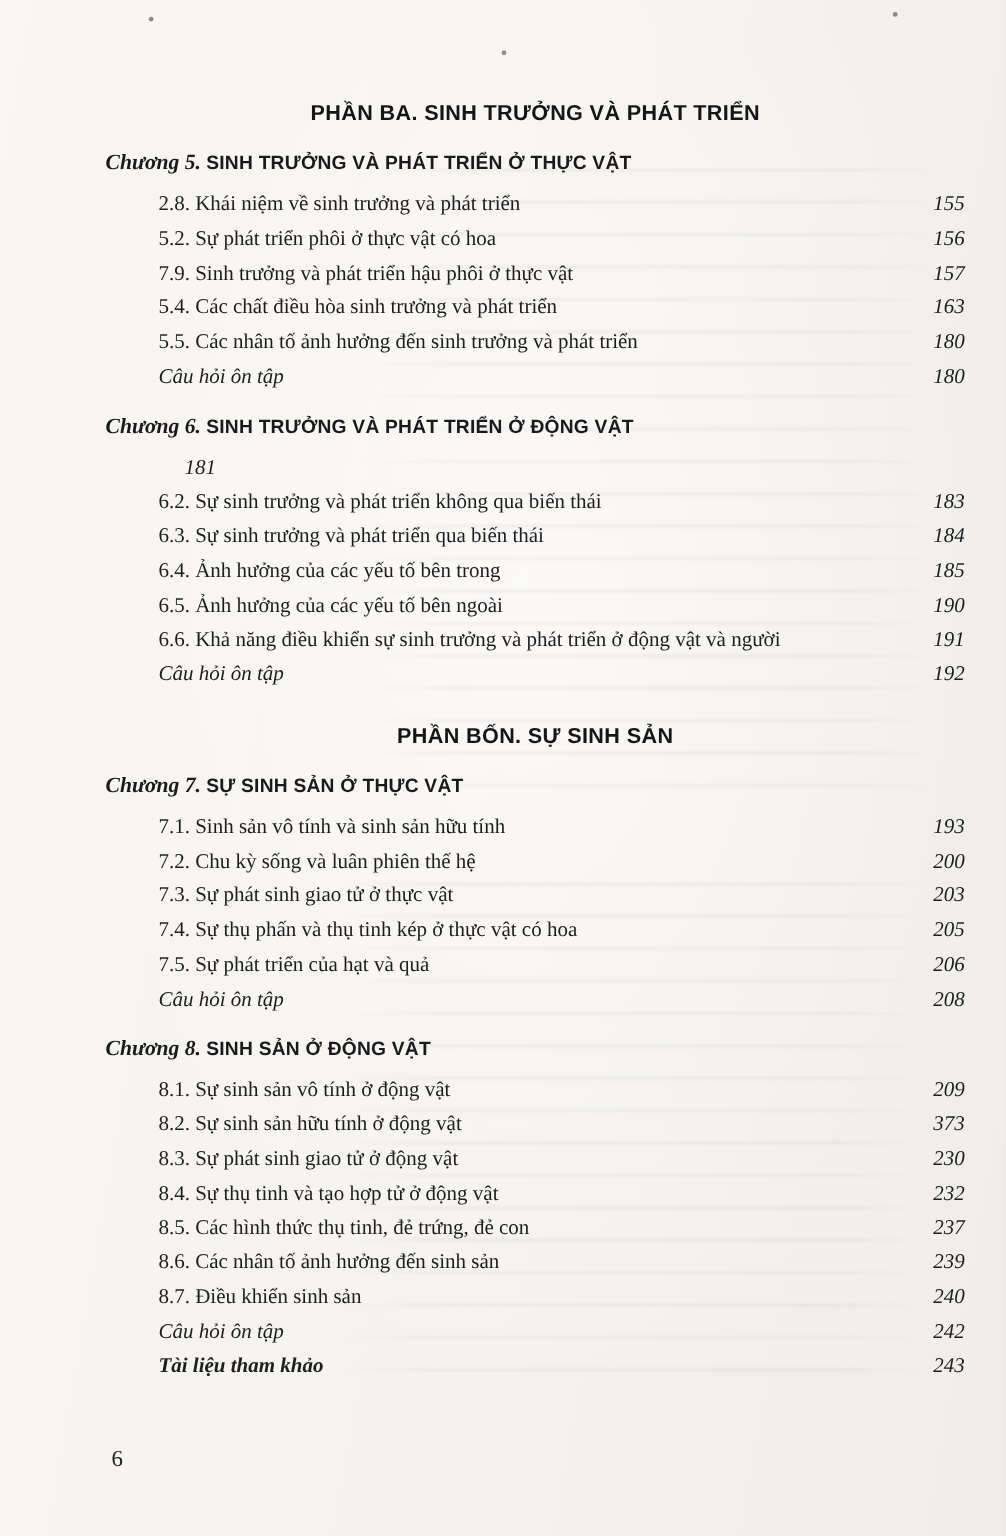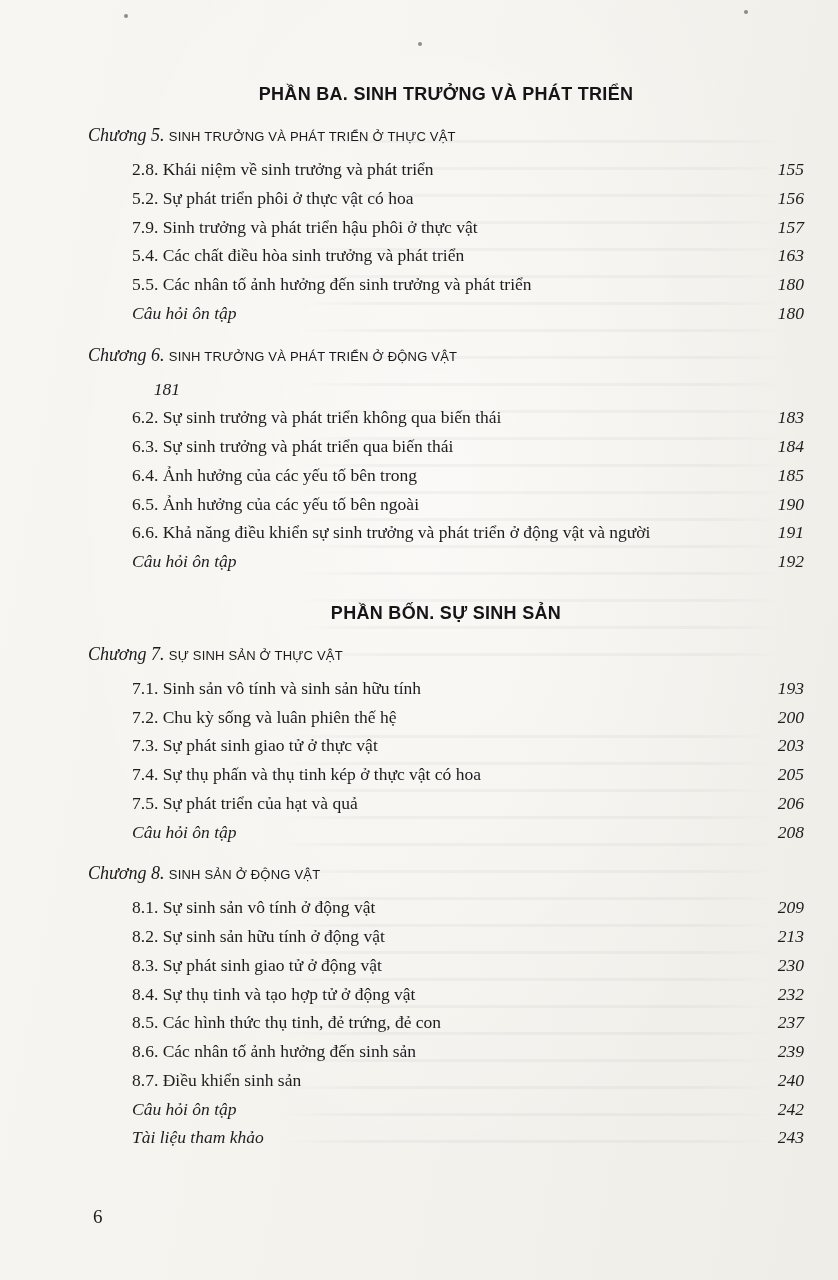--- a/index.html
+++ b/index.html
@@ -58,28 +58,28 @@
     margin: 0 0 14px 0;
   }
 
   .chapter-heading {
     margin: 20px 0 12px 0;
     font-size: 17.5px;
     white-space: nowrap;
   }
   .chapter-label {
     font-style: italic;
-    font-weight: normal;
+    font-weight: bold;
     font-size: 18px;
     color: #1a1a1d;
   }
   .chapter-title {
     font-family: "Liberation Sans", "DejaVu Sans", sans-serif;
-    font-weight: normal;
-    font-size: 13px;
+    font-weight: bold;
+    font-size: 16px;
     letter-spacing: 0.2px;
     color: #1a1a1d;
   }
 
   .entry-list { margin: 0 0 8px 0; }
 
   .entry {
     display: flex;
     align-items: flex-end;
     padding-left: 44px;
@@ -94,21 +94,21 @@
     margin-left: 2.45em;
     text-indent: -2.45em;
   }
   .entry-page {
     min-width: 48px;
     text-align: right;
     white-space: nowrap;
     font-style: italic;
   }
   .entry.style-italic .entry-text { font-style: italic; }
-  .entry.style-bold-italic .entry-text { font-style: italic; font-weight: normal; }
+  .entry.style-bold-italic .entry-text { font-style: italic; font-weight: bold; }
 
   .page-number {
     position: absolute;
     left: 93px;
     top: 1206px;
     font-size: 19px;
     color: #1d1d20;
   }
 </style>
 </head>
@@ -213,21 +213,21 @@
           </div>
         </div>
         <div class="chapter-heading"><span class="chapter-label">Chương 8.</span> <span class="chapter-title">SINH SẢN Ở ĐỘNG VẬT</span></div>
         <div class="entry-list">
           <div class="entry">
             <span class="entry-text">8.1. Sự sinh sản vô tính ở động vật</span>
             <span class="entry-page">209</span>
           </div>
           <div class="entry">
             <span class="entry-text">8.2. Sự sinh sản hữu tính ở động vật</span>
-            <span class="entry-page">213</span>
+            <span class="entry-page">373</span>
           </div>
           <div class="entry">
             <span class="entry-text">8.3. Sự phát sinh giao tử ở động vật</span>
             <span class="entry-page">230</span>
           </div>
           <div class="entry">
             <span class="entry-text">8.4. Sự thụ tinh và tạo hợp tử ở động vật</span>
             <span class="entry-page">232</span>
           </div>
           <div class="entry">

